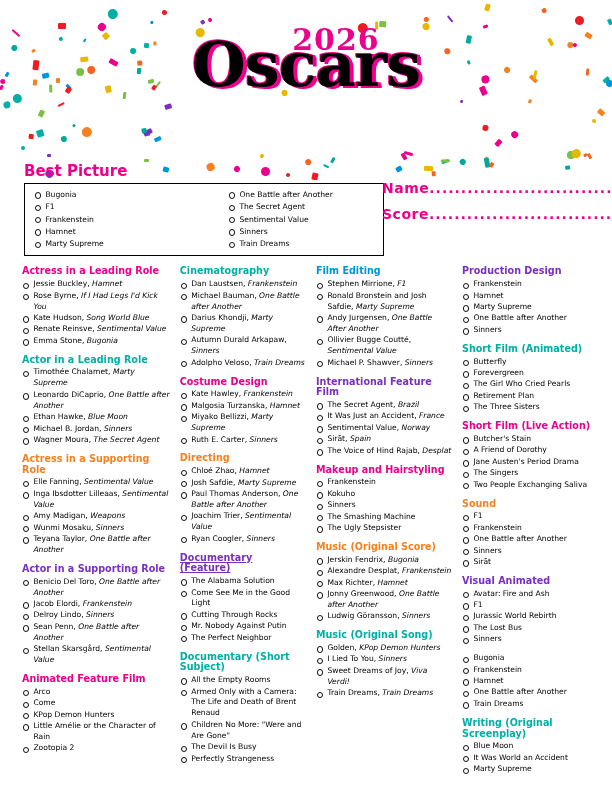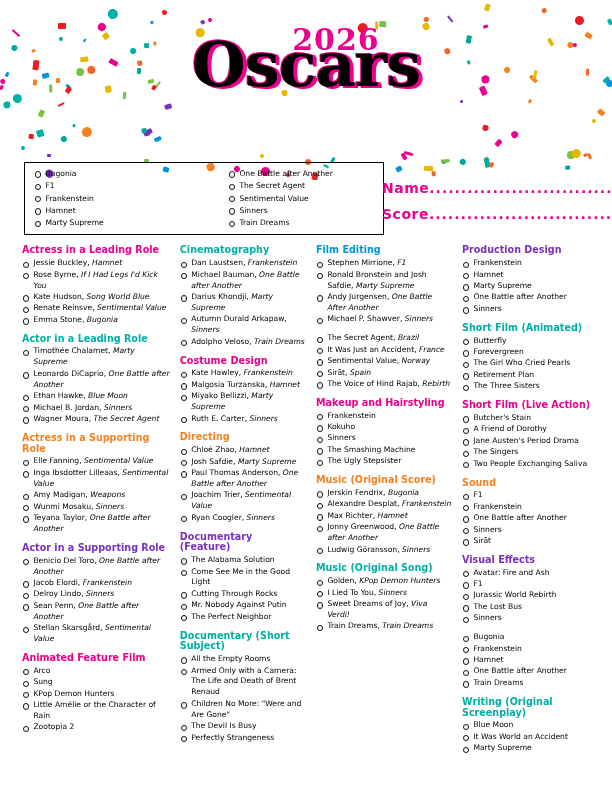--- a/index.html
+++ b/index.html
@@ -288,20 +288,21 @@
     </div>
 
   <div class="header">
     <div class="year">2026</div>
     <div class="title-wrap">
       <div class="t-line">Oscars</div>
     </div>
   </div>
 
   <div class="bp-section">
+    <div class="bp-title">Best Picture</div>
     <div class="bp-box">
       <div class="bp-col first" id="bp-col1">
           <div class="opt">
             <span class="bullet"></span>
             <span class="txt">Bugonia</span>
           </div>
           <div class="opt">
             <span class="bullet"></span>
             <span class="txt">F1</span>
           </div>
@@ -455,21 +456,21 @@
         </div>
         <div class="cat">
           <div class="cat-title" style="color: rgb(236, 0, 140);">Animated Feature Film</div>
           <div class="cat-items">
             <div class="opt">
               <span class="bullet"></span>
               <span class="txt">Arco</span>
             </div>
             <div class="opt">
               <span class="bullet"></span>
-              <span class="txt">Sung</span>
+              <span class="txt">Come</span>
             </div>
             <div class="opt">
               <span class="bullet"></span>
               <span class="txt">KPop Demon Hunters</span>
             </div>
             <div class="opt">
               <span class="bullet"></span>
               <span class="txt">Little Amélie or the Character of Rain</span>
             </div>
             <div class="opt">
@@ -545,21 +546,21 @@
               <span class="bullet"></span>
               <span class="txt">Joachim Trier, <span class="ital">Sentimental Value</span></span>
             </div>
             <div class="opt">
               <span class="bullet"></span>
               <span class="txt">Ryan Coogler, <span class="ital">Sinners</span></span>
             </div>
           </div>
         </div>
         <div class="cat">
-          <div class="cat-title" style="color: rgb(123, 47, 190);">Documentary (Feature)</div>
+          <div class="cat-title" style="color: rgb(123, 47, 190); text-decoration: underline;">Documentary (Feature)</div>
           <div class="cat-items">
             <div class="opt">
               <span class="bullet"></span>
               <span class="txt">The Alabama Solution</span>
             </div>
             <div class="opt">
               <span class="bullet"></span>
               <span class="txt">Come See Me in the Good Light</span>
             </div>
             <div class="opt">
@@ -613,45 +614,50 @@
             <div class="opt">
               <span class="bullet"></span>
               <span class="txt">Ronald Bronstein and Josh Safdie, <span class="ital">Marty Supreme</span></span>
             </div>
             <div class="opt">
               <span class="bullet"></span>
               <span class="txt">Andy Jurgensen, <span class="ital">One Battle After Another</span></span>
             </div>
             <div class="opt">
               <span class="bullet"></span>
+              <span class="txt">Ollivier Bugge Coutté, <span class="ital">Sentimental Value</span></span>
+            </div>
+            <div class="opt">
+              <span class="bullet"></span>
               <span class="txt">Michael P. Shawver, <span class="ital">Sinners</span></span>
             </div>
           </div>
         </div>
         <div class="cat">
+          <div class="cat-title" style="color: rgb(123, 47, 190);">International Feature Film</div>
           <div class="cat-items">
             <div class="opt">
               <span class="bullet"></span>
               <span class="txt">The Secret Agent, <span class="ital">Brazil</span></span>
             </div>
             <div class="opt">
               <span class="bullet"></span>
               <span class="txt">It Was Just an Accident, <span class="ital">France</span></span>
             </div>
             <div class="opt">
               <span class="bullet"></span>
               <span class="txt">Sentimental Value, <span class="ital">Norway</span></span>
             </div>
             <div class="opt">
               <span class="bullet"></span>
               <span class="txt">Sirāt, <span class="ital">Spain</span></span>
             </div>
             <div class="opt">
               <span class="bullet"></span>
-              <span class="txt">The Voice of Hind Rajab, <span class="ital">Rebirth</span></span>
+              <span class="txt">The Voice of Hind Rajab, <span class="ital">Desplat</span></span>
             </div>
           </div>
         </div>
         <div class="cat">
           <div class="cat-title" style="color: rgb(236, 0, 140);">Makeup and Hairstyling</div>
           <div class="cat-items">
             <div class="opt">
               <span class="bullet"></span>
               <span class="txt">Frankenstein</span>
             </div>
@@ -815,21 +821,21 @@
               <span class="bullet"></span>
               <span class="txt">Sinners</span>
             </div>
             <div class="opt">
               <span class="bullet"></span>
               <span class="txt">Sirāt</span>
             </div>
           </div>
         </div>
         <div class="cat">
-          <div class="cat-title" style="color: rgb(123, 47, 190);">Visual Effects</div>
+          <div class="cat-title" style="color: rgb(123, 47, 190);">Visual Animated</div>
           <div class="cat-items">
             <div class="opt">
               <span class="bullet"></span>
               <span class="txt">Avatar: Fire and Ash</span>
             </div>
             <div class="opt">
               <span class="bullet"></span>
               <span class="txt">F1</span>
             </div>
             <div class="opt">

